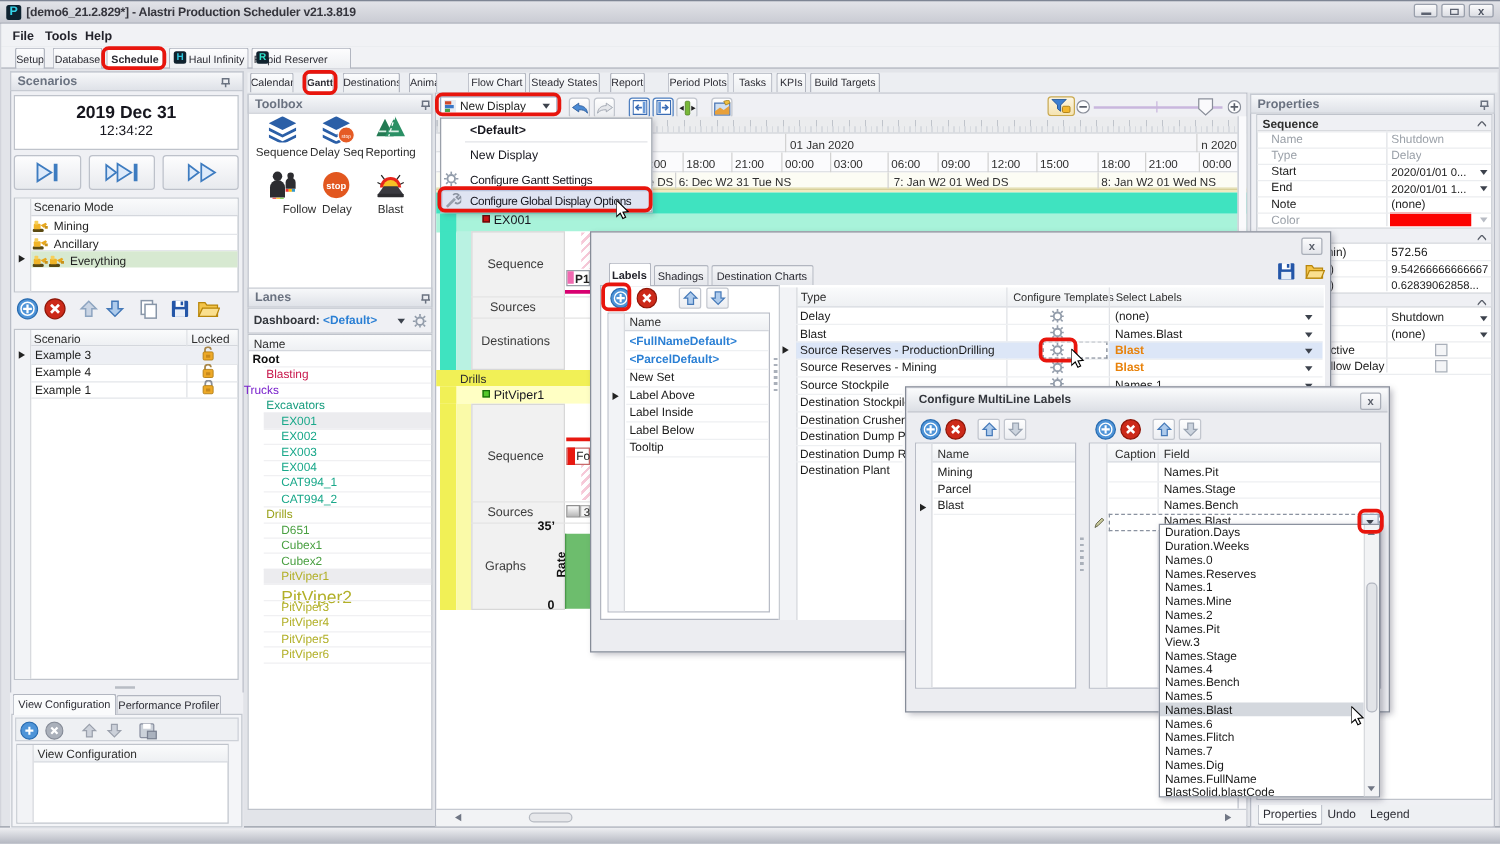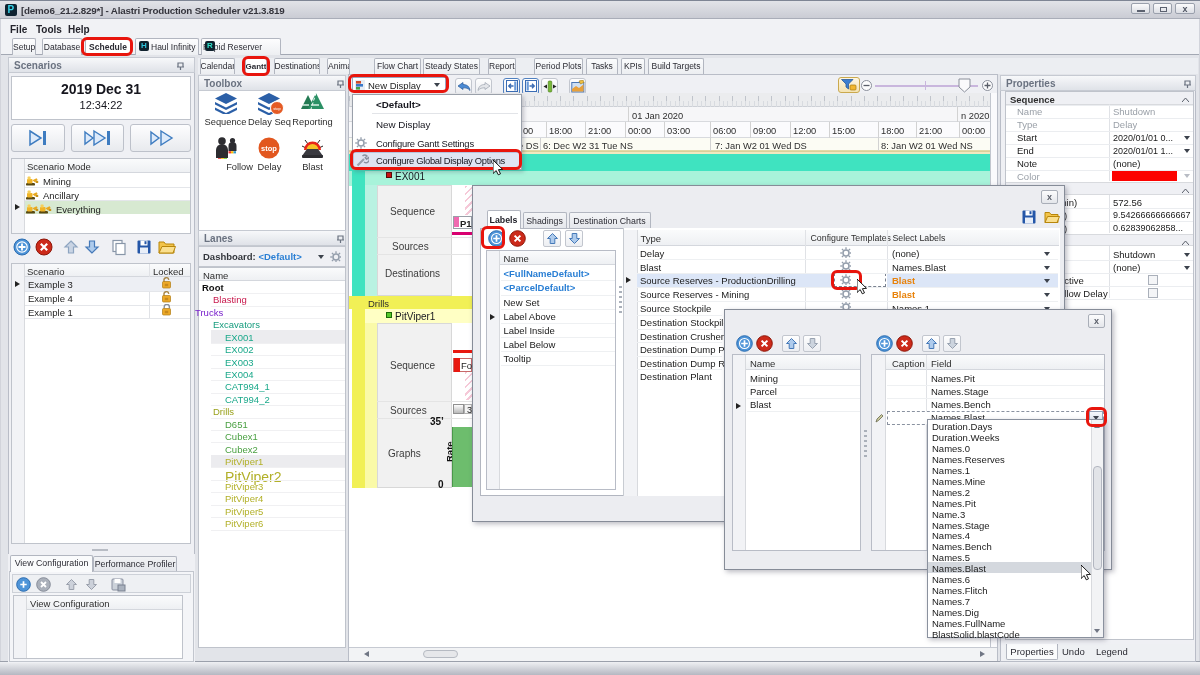--- a/index.html
+++ b/index.html
@@ -732,20 +732,21 @@
 <div class="abs" style="left:637px;top:342px;width:85px;height:1px;background:#eef0f2;z-index:61"></div>
 <div class="abs" style="left:637px;top:355.5px;width:85px;height:1px;background:#eef0f2;z-index:61"></div>
 <div class="abs" style="left:637px;top:369px;width:85px;height:1px;background:#eef0f2;z-index:61"></div>
 <div class="ann" style="left:481px;top:226px;width:24px;height:23px;z-index:92"></div>
 <div class="ann" style="left:831px;top:269.5px;width:31px;height:20px;z-index:92"></div>
 <svg class="cur" style="left:857px;top:279px" width="11" height="16">
     <use href="#cursorw"></use>
   </svg>
 
 <div class="dlg" style="left:724px;top:309px;width:388px;height:261px;z-index:70">
+ <div class="dlgtitle">Configure MultiLine Labels</div>
  <div class="xbtn" style="right:6px;top:4px">x</div>
 
  <svg class="abs" style="left:11px;top:25px" width="17" height="17">
       <circle cx="8.5" cy="8.5" r="7.8" fill="#4e94d8" stroke="#2a6cb0"></circle>
       <circle cx="8.5" cy="8.5" r="5" fill="none" stroke="#fff" stroke-width="1.1"></circle>
       <path d="M8.5 5.2 V11.8 M5.2 8.5 H11.8" stroke="#fff" stroke-width="1.7"></path>
     </svg>
  <svg class="abs" style="left:31px;top:25px" width="17" height="17">
       <circle cx="8.5" cy="8.5" r="7.8" fill="#cc2a1a" stroke="#8e1608"></circle>
       <path d="M5.6 5.6 L11.4 11.4 M11.4 5.6 L5.6 11.4" stroke="#fff" stroke-width="2"></path>
@@ -817,21 +818,21 @@
 
 <div class="abs" style="left:927px;top:419px;width:177px;height:219px;background:#fff;border:1px solid #8a919e;box-shadow:2px 2px 5px rgba(60,60,80,.35);z-index:80"></div>
 <div class="abs" style="left:932px;top:421.2px;font-size:9.5px;color:#1a1a1a;z-index:82">Duration.Days</div>
 <div class="abs" style="left:932px;top:432.1px;font-size:9.5px;color:#1a1a1a;z-index:82">Duration.Weeks</div>
 <div class="abs" style="left:932px;top:443.0px;font-size:9.5px;color:#1a1a1a;z-index:82">Names.0</div>
 <div class="abs" style="left:932px;top:454.0px;font-size:9.5px;color:#1a1a1a;z-index:82">Names.Reserves</div>
 <div class="abs" style="left:932px;top:464.9px;font-size:9.5px;color:#1a1a1a;z-index:82">Names.1</div>
 <div class="abs" style="left:932px;top:475.8px;font-size:9.5px;color:#1a1a1a;z-index:82">Names.Mine</div>
 <div class="abs" style="left:932px;top:486.7px;font-size:9.5px;color:#1a1a1a;z-index:82">Names.2</div>
 <div class="abs" style="left:932px;top:497.6px;font-size:9.5px;color:#1a1a1a;z-index:82">Names.Pit</div>
-<div class="abs" style="left:932px;top:508.6px;font-size:9.5px;color:#1a1a1a;z-index:82">Name.3</div>
+<div class="abs" style="left:932px;top:508.6px;font-size:9.5px;color:#1a1a1a;z-index:82">View.3</div>
 <div class="abs" style="left:932px;top:519.5px;font-size:9.5px;color:#1a1a1a;z-index:82">Names.Stage</div>
 <div class="abs" style="left:932px;top:530.4px;font-size:9.5px;color:#1a1a1a;z-index:82">Names.4</div>
 <div class="abs" style="left:932px;top:541.3px;font-size:9.5px;color:#1a1a1a;z-index:82">Names.Bench</div>
 <div class="abs" style="left:932px;top:552.2px;font-size:9.5px;color:#1a1a1a;z-index:82">Names.5</div>
 <div class="abs" style="left:928px;top:562.4px;width:163px;height:10.92px;background:#d4d8de;z-index:81"></div>
 <div class="abs" style="left:932px;top:563.2px;font-size:9.5px;color:#1a1a1a;z-index:82">Names.Blast</div>
 <div class="abs" style="left:932px;top:574.1px;font-size:9.5px;color:#1a1a1a;z-index:82">Names.6</div>
 <div class="abs" style="left:932px;top:585.0px;font-size:9.5px;color:#1a1a1a;z-index:82">Names.Flitch</div>
 <div class="abs" style="left:932px;top:595.9px;font-size:9.5px;color:#1a1a1a;z-index:82">Names.7</div>
 <div class="abs" style="left:932px;top:606.8px;font-size:9.5px;color:#1a1a1a;z-index:82">Names.Dig</div>

